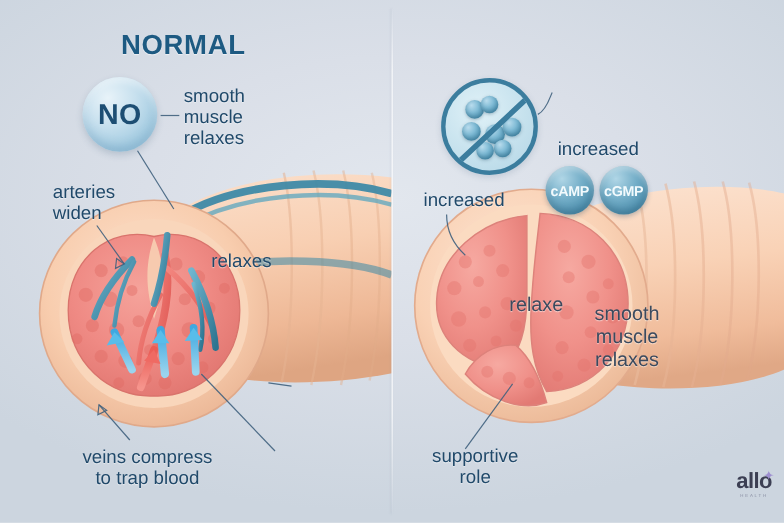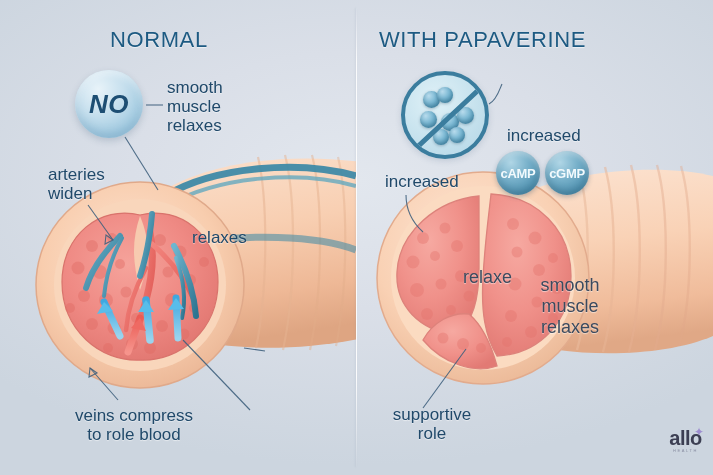--- a/index.html
+++ b/index.html
@@ -18,22 +18,22 @@
   .panel.left{left:0;}
   .panel.right{left:357px;width:356px;}
   .divider{
     position:absolute;left:356px;top:8px;width:1px;height:459px;
     background:linear-gradient(to bottom, rgba(255,255,255,0) 0%, rgba(255,255,255,.85) 12%, rgba(255,255,255,.9) 80%, rgba(255,255,255,0) 100%);
     box-shadow:-1px 0 2px rgba(120,140,160,.18);
   }
   .title{
     position:absolute;
     color:#1d5a82;
-    font-weight:normal;
-    font-size:22px;
+    font-weight:bold;
+    font-size:25px;
     letter-spacing:.6px;
     white-space:nowrap;
     text-shadow:0 1px 1px rgba(255,255,255,.6);
   }
   .title.left{left:110px;top:27px;}
   .title.right{left:379px;top:27px;}
 
   .label{
     position:absolute;
     color:#20496a;
@@ -46,21 +46,21 @@
   .label.dark{color:#3b4a5e;margin-left:36px;}
 
   
   .bubble-no{
     position:absolute;left:75px;top:70px;width:68px;height:68px;border-radius:50%;
     background:radial-gradient(circle at 34% 28%, #e8f3f9 0%, #c7e0ee 38%, #a6cde2 68%, #8bbcd6 100%);
     box-shadow:0 3px 7px rgba(60,90,120,.22), inset 0 -5px 9px rgba(90,140,175,.30), inset 0 4px 7px rgba(255,255,255,.55);
     display:flex;align-items:center;justify-content:center;
   }
   .bubble-no span{
-    color:#1d4e73;font-size:26px;font-weight:bold;letter-spacing:.5px;font-style:italic;
+    color:#1d4e73;font-size:26px;font-weight:bold;letter-spacing:.5px;
   }
 
   
   .enzyme-circle{
     position:absolute;left:401px;top:71px;width:88px;height:88px;border-radius:50%;
     background:radial-gradient(circle at 38% 32%, rgba(224,242,248,.95) 0%, rgba(196,226,238,.9) 55%, rgba(175,212,229,.92) 100%);
     border:4px solid #3b7d9e;
     box-sizing:border-box;
     box-shadow:0 2px 6px rgba(60,90,120,.18);
     overflow:hidden;
@@ -218,21 +218,21 @@
       <span>NO</span>
     </div>
 
     <div class="label" style="left:167px;top:78px;">smooth
 muscle
 relaxes</div>
     <div class="label" style="left:48px;top:165px;">arteries
 widen</div>
     <div class="label" style="left:192px;top:228px;">relaxes</div>
     <div class="label center" style="left:44px;top:406px;width:180px;">veins compress
-to role blood</div>
+to trap blood</div>
   </div>
 
   <div class="panel right">
 
     <svg width="356" height="475" style="position:absolute;left:0;top:0;">
       <defs>
         <linearGradient id="skinR" x1="0" y1="0" x2="0.15" y2="1">
           <stop offset="0%" stop-color="#fce3d1"></stop>
           <stop offset="45%" stop-color="#f9d2b6"></stop>
           <stop offset="80%" stop-color="#f0bc9b"></stop>
@@ -290,21 +290,20 @@
           <circle cx="196" cy="318" r="5"></circle>
         <circle cx="154" cy="316" r="6"></circle>
           <circle cx="174" cy="332" r="6"></circle>
           <circle cx="150" cy="342" r="5"></circle>
         <circle cx="86" cy="338" r="5.5"></circle>
           <circle cx="106" cy="344" r="6"></circle>
           <circle cx="124" cy="348" r="5"></circle>
       </g>
     </svg>
 
-    <div class="title right" style="left:22px;">WITH PAPAVERINE</div>
 
     <div class="enzyme-circle" style="left:44px;">
       <div class="mol" style="left:18px;top:16px;width:17px;height:17px;"></div>
       <div class="mol" style="left:32px;top:12px;width:16px;height:16px;"></div>
       <div class="mol" style="left:15px;top:36px;width:17px;height:17px;"></div>
       <div class="mol" style="left:36px;top:38px;width:18px;height:18px;"></div>
       <div class="mol" style="left:52px;top:32px;width:17px;height:17px;"></div>
       <div class="mol" style="left:44px;top:52px;width:16px;height:16px;"></div>
       <div class="mol" style="left:28px;top:54px;width:16px;height:16px;"></div>
       <div class="slash"></div>

